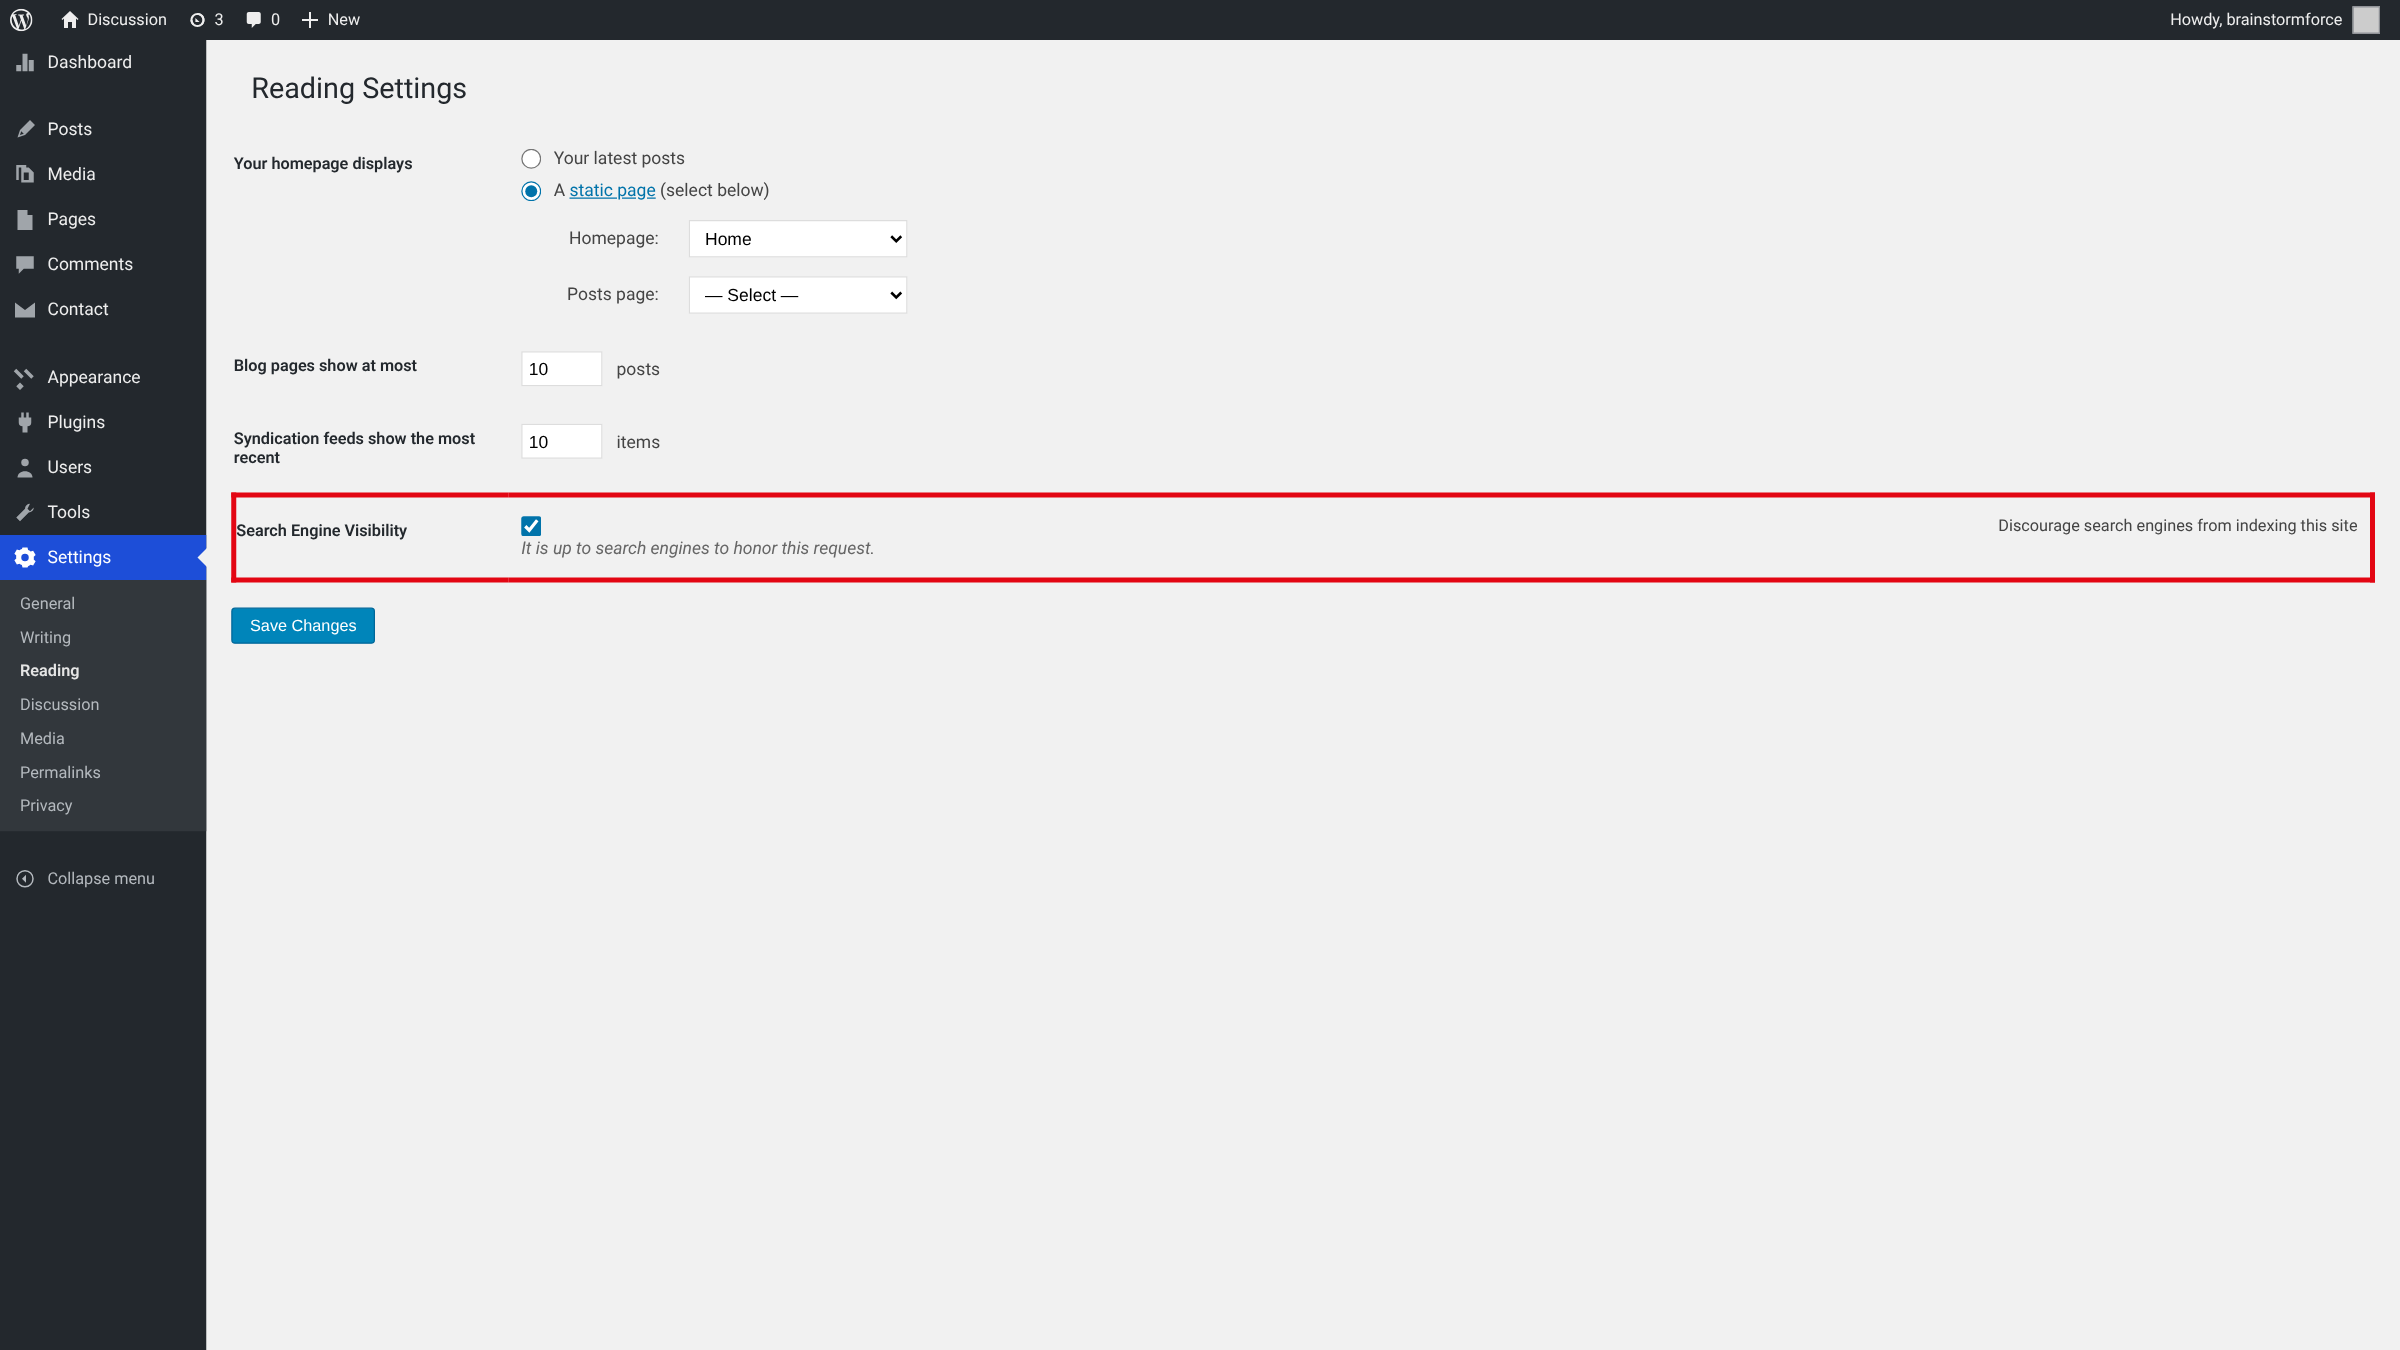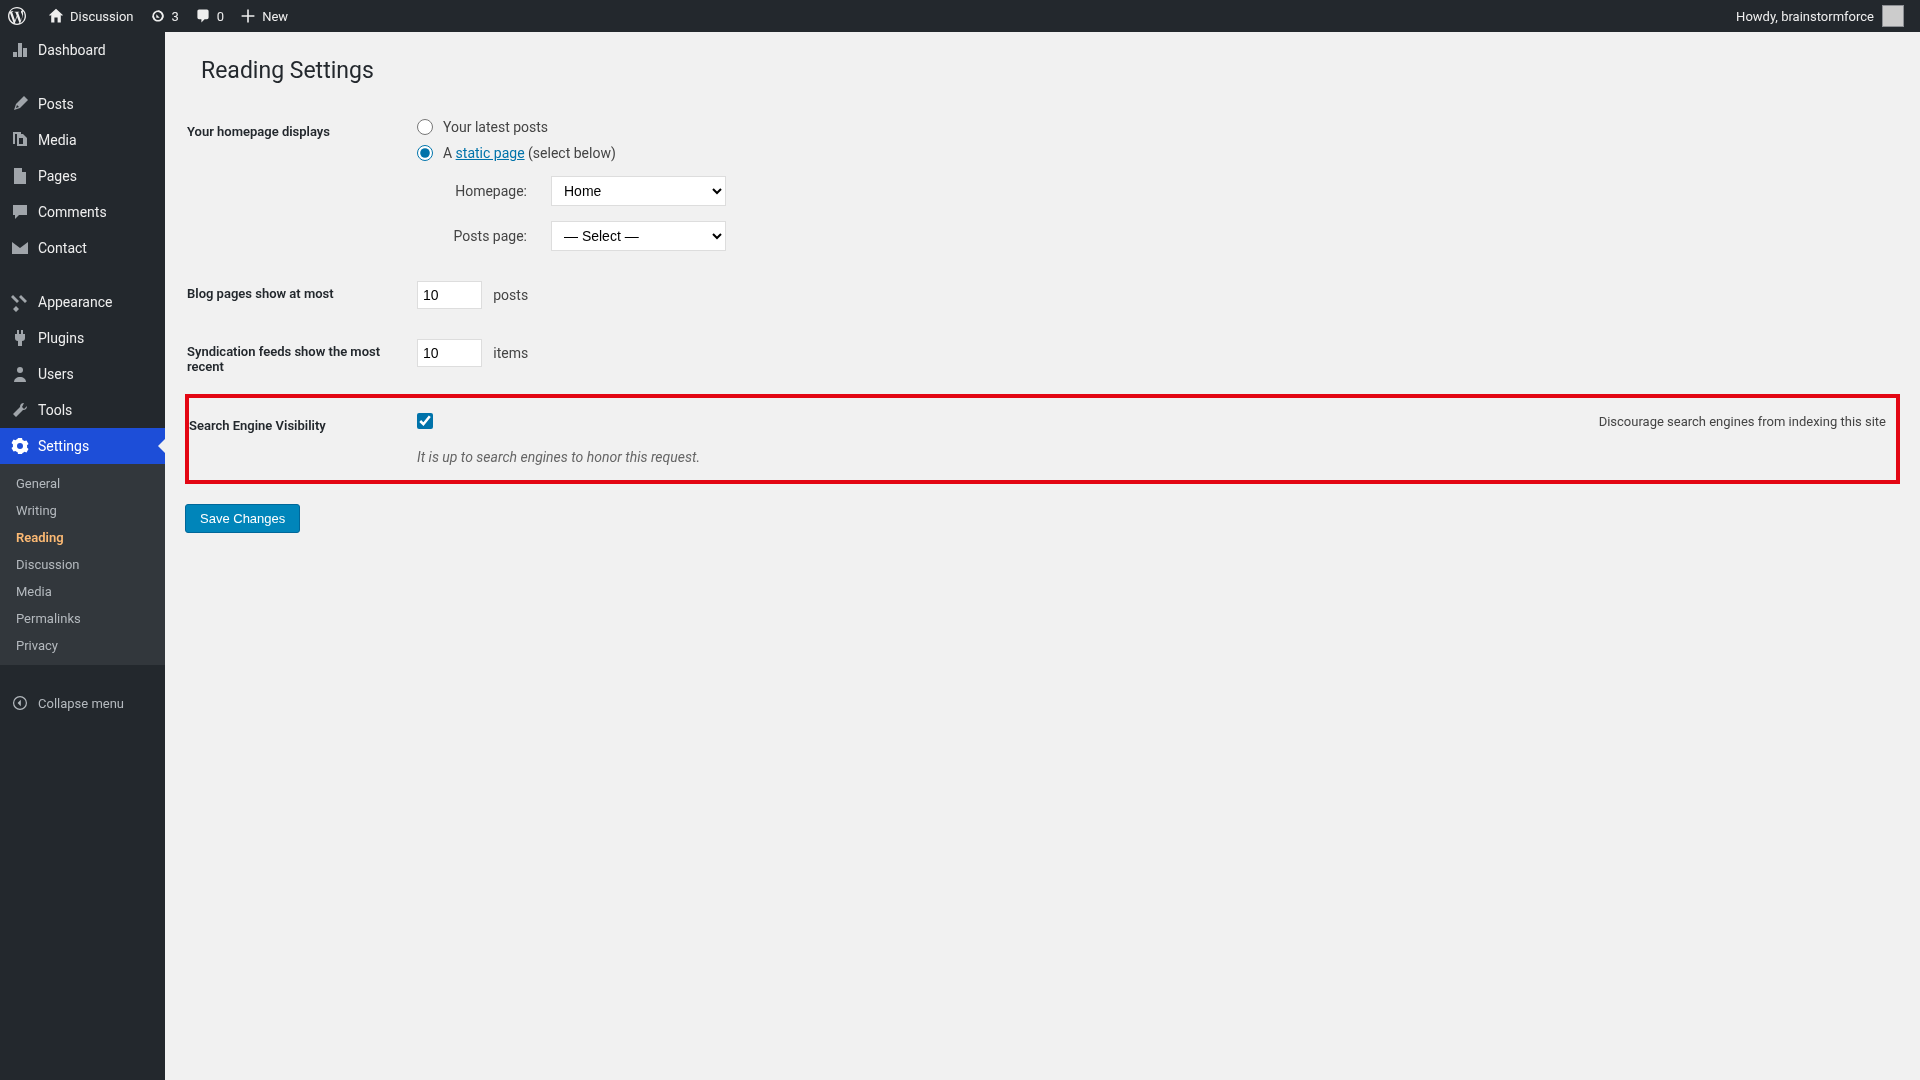--- a/index.html
+++ b/index.html
@@ -18,21 +18,21 @@
 
 
 .sidebar { width: 165px; background: #23282d; color: #eee; padding-bottom: 40px; }
 .menu-item { display: flex; align-items: center; padding: 8px 8px 8px 10px; color: #eee; cursor: pointer; font-size: 14px; position:relative; }
 .menu-item .icon { width:20px; height:20px; margin-right:8px; display:inline-flex; align-items:center; justify-content:center; color:#a0a5aa; }
 .menu-item.current { background:#1d4ed8; color:#fff; }
 .menu-item.current .icon { color:#fff; }
 .menu-item.current::after { content:""; position:absolute; right:-1px; top:50%; margin-top:-8px; border:8px solid transparent; border-right-color:#f1f1f1; }
 .submenu { background:#32373c; padding: 6px 0; }
 .submenu-item { padding: 6px 16px; color:#b4b9be; font-size:13px; cursor:pointer; }
-.submenu-item.current { color:#fdba74; font-weight:600; }
+.submenu-item.current { color:#e5e5e5; font-weight:600; }
 
 .collapse-item{ display:flex; align-items:center; padding:8px 10px; color:#b4b9be; font-size:13px; cursor:pointer; margin-top:20px;}
 .collapse-item .icon{ width:20px; height:20px; margin-right:8px; display:inline-flex; align-items:center; justify-content:center;}
 
 
 .content { flex:1; padding: 10px 20px 40px 20px; }
 h1.title { font-size: 23px; font-weight: 400; color:#23282d; margin: 15px 0 20px 16px; }
 
 table.form-table { width: 100%; border-collapse: collapse; }
 table.form-table th { text-align: left; vertical-align: top; width: 220px; padding: 20px 10px 20px 0; font-weight: 600; color:#23282d; }
@@ -45,21 +45,21 @@
 
 .subrow { display:flex; align-items:center; margin-top:15px; margin-left:20px; }
 .subrow label { width:90px; text-align:right; margin-right:24px; font-size:14px; }
 select { min-width:175px; padding:4px 24px 4px 8px; height:30px; border:1px solid #ddd; background:#fff; font-size:14px; }
 
 input[type=number]{ width:65px; padding:3px 5px; height:28px; border:1px solid #ddd; font-size:14px; }
 .after-input { margin-left:8px; font-size:14px; }
 
 .checkbox-row { display:flex; align-items:center;justify-content:space-between; }
 .checkbox-row input[type=checkbox]{ width:16px; height:16px; margin-right:10px; accent-color:#0073aa; }
-.description { color:#666; font-style:italic; margin-top:20px; font-size:14px; }
+.description { color:#666; font-style:italic; margin-top:2px; font-size:14px; }
 
 .highlight-box { border: 4px solid #e30613; padding: 12px 10px; }
 
 .button-primary { background:#0085ba; border:1px solid #006799; color:#fff; padding:6px 14px; font-size:13px; border-radius:3px; cursor:pointer; margin-top:20px; }
 </style>
 </head>
 <body>
 
 <div class="adminbar">
   <div class="adminbar-left">

